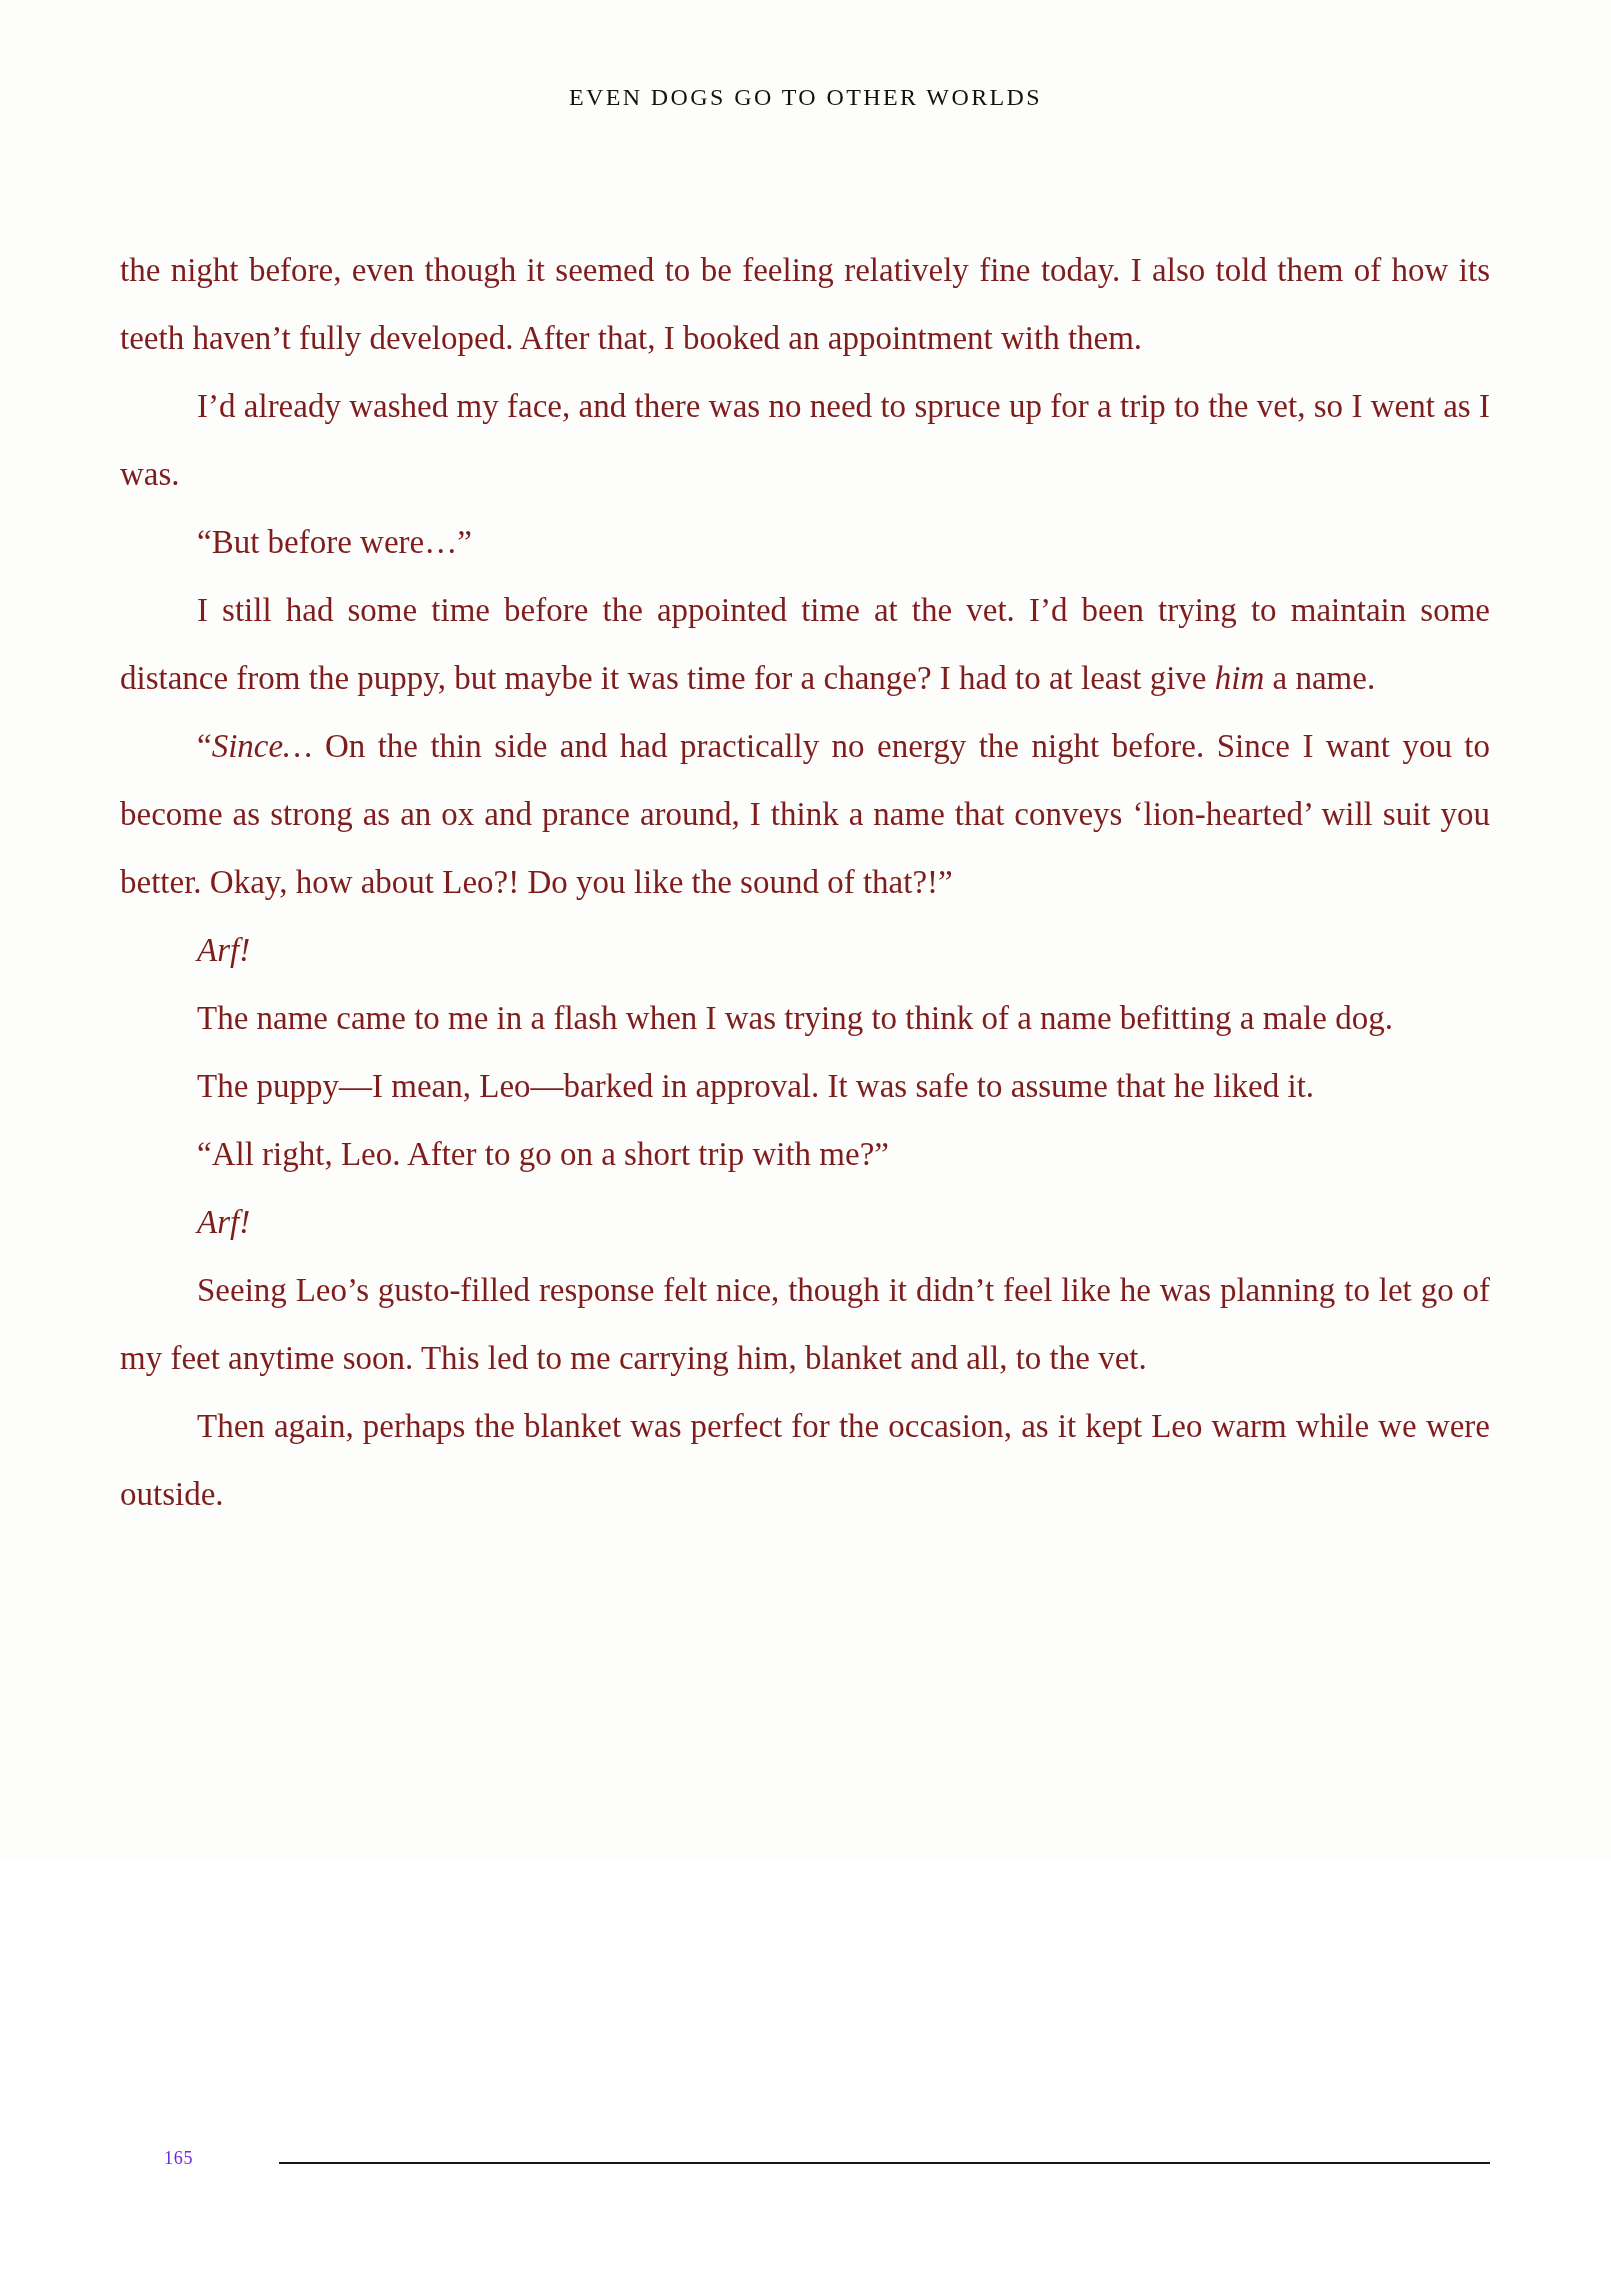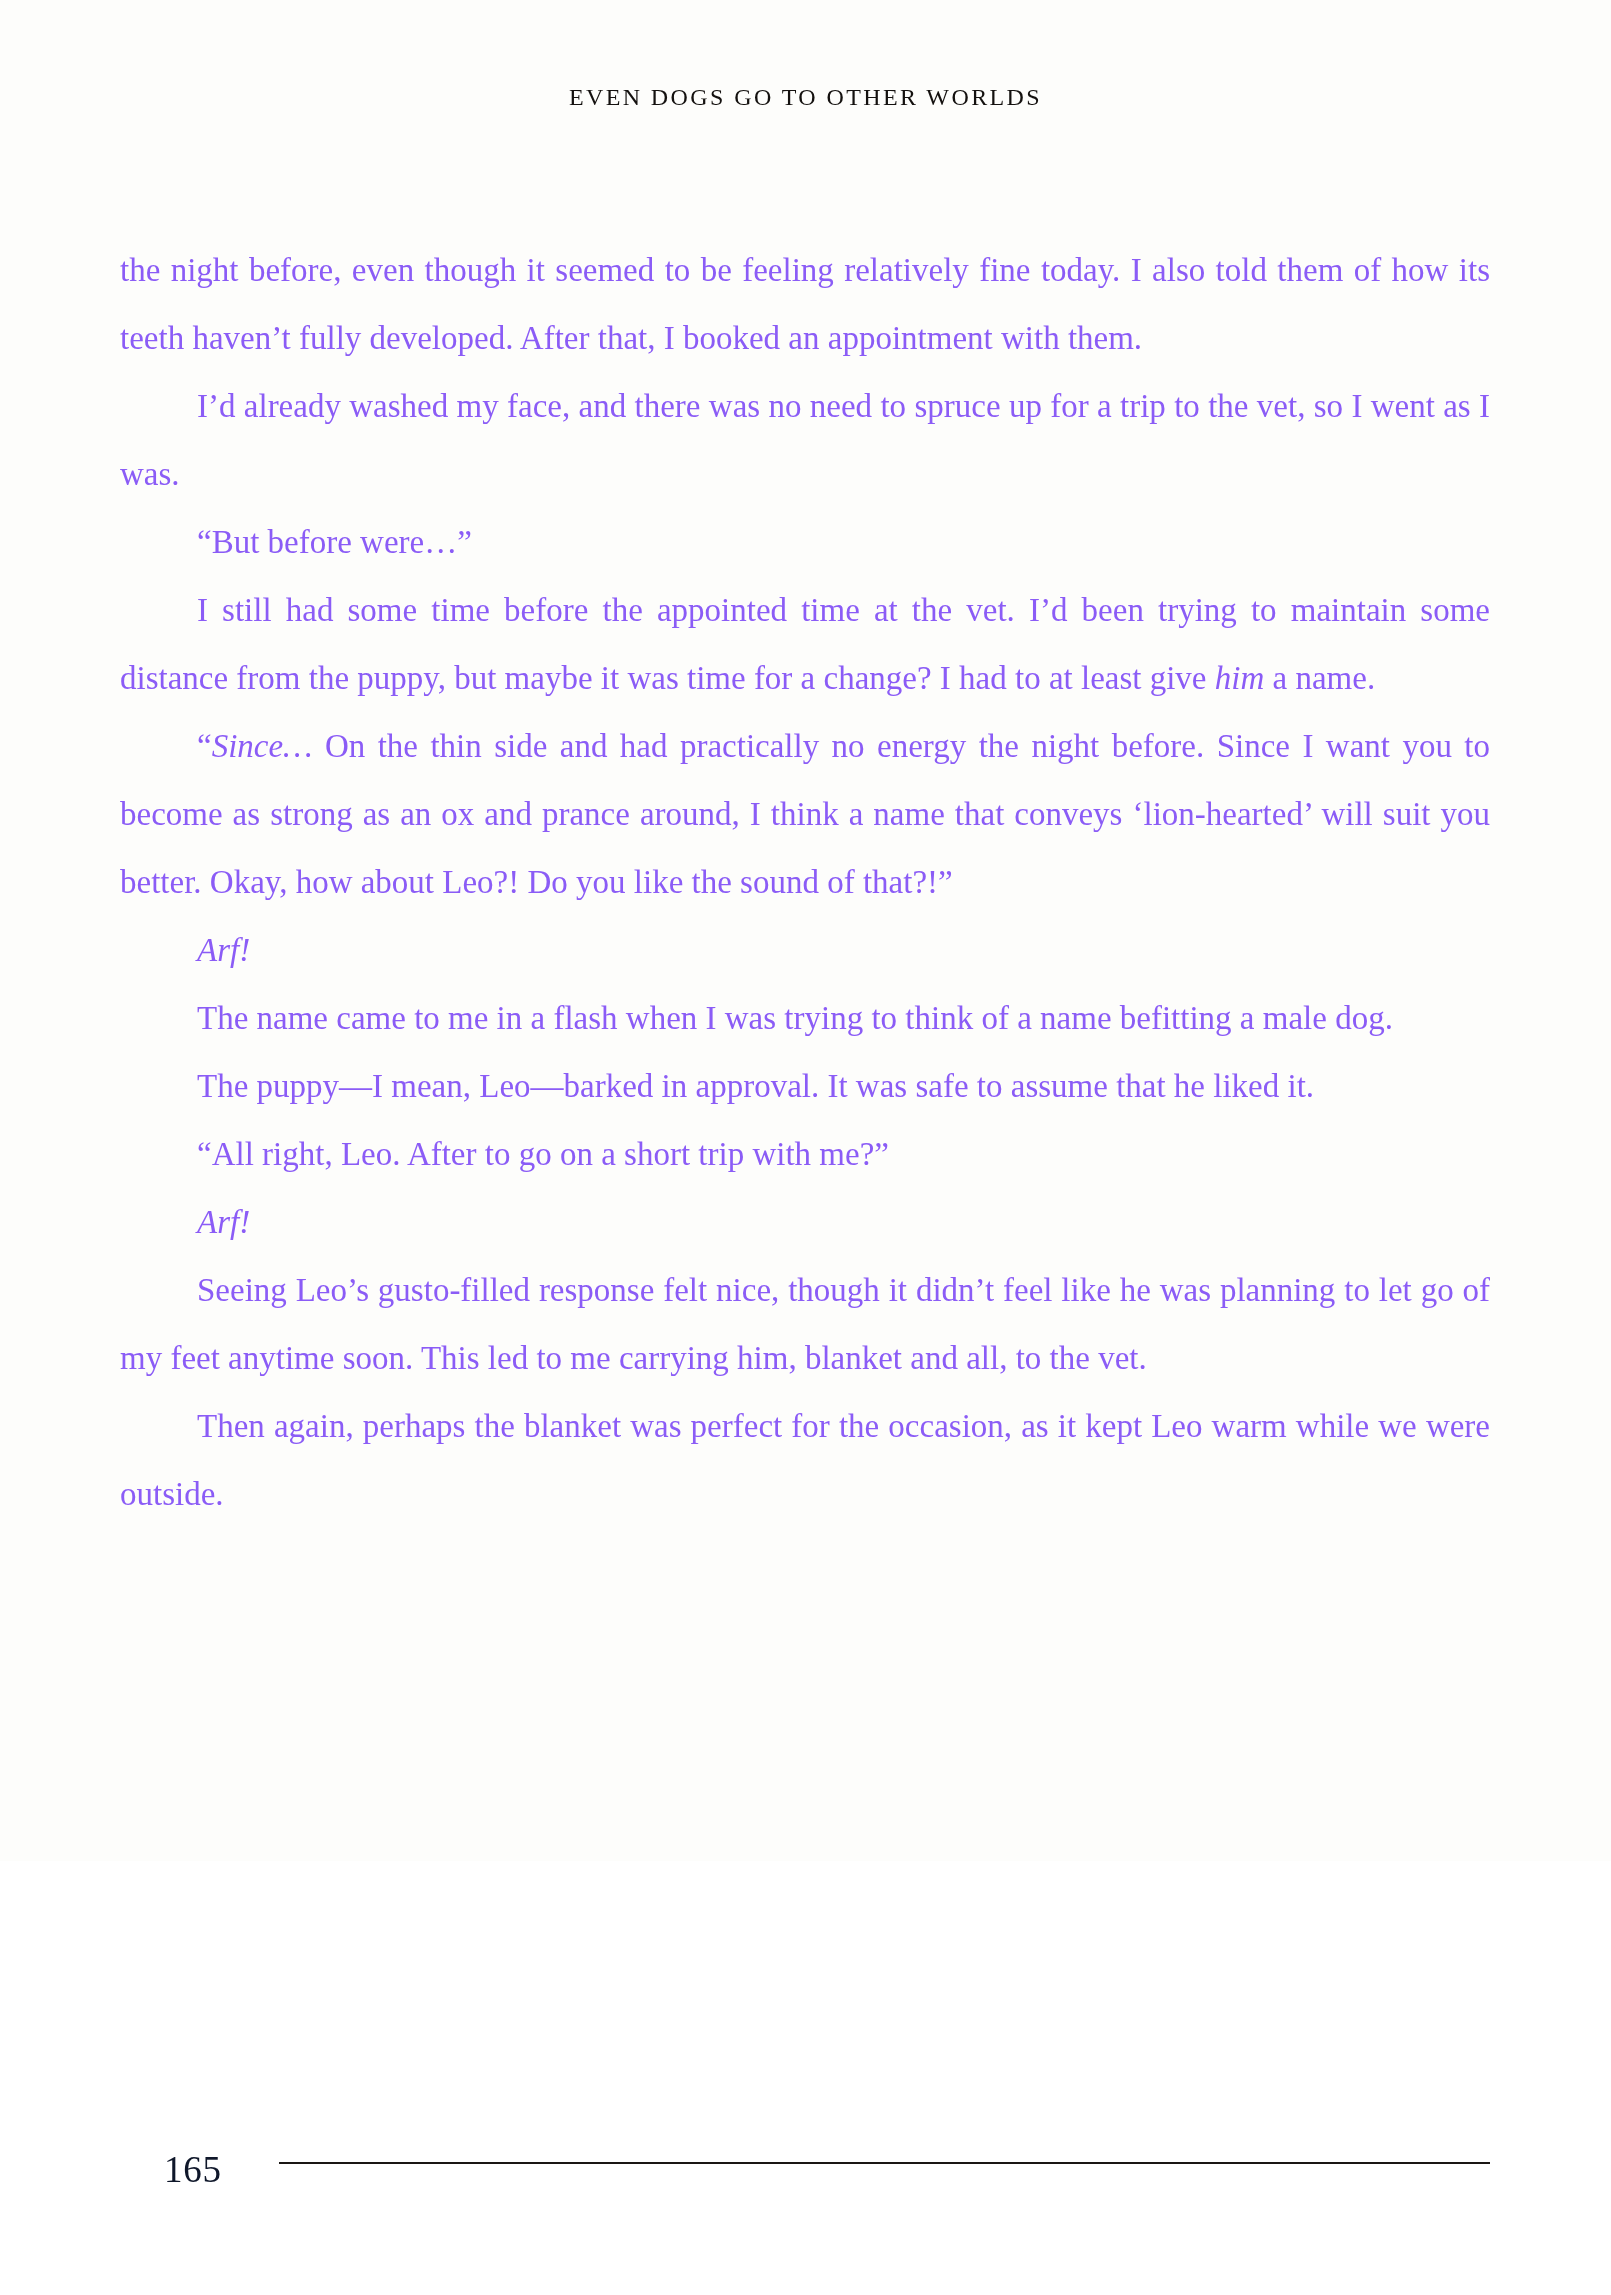--- a/index.html
+++ b/index.html
@@ -38,21 +38,21 @@
   }
   .text-block {
     position: absolute;
     left: 120px;
     top: 236px;
     width: 1370px;
     font-size: 33px;
     line-height: 68px;
     text-align: justify;
     text-justify: inter-word;
-    color: #8b5cf6;
+    color: #7f1d1d;
   }
   .text-block p {
     margin: 0;
     text-indent: 0;
   }
   .text-block p.ind {
     text-indent: 77px;
   }
   .text-block p:last-child {
     text-align: justify;
@@ -64,22 +64,22 @@
     position: absolute;
     left: 120px;
     top: 2148px;
     width: 1370px;
     height: 29px;
   }
   .folio {
     position: absolute;
     left: 44px;
     top: 0;
-    font-size: 37px;
-    color: #0f172a;
+    font-size: 18px;
+    color: #6d28d9;
     letter-spacing: 0.7px;
   }
   .footer-rule {
     position: absolute;
     left: 159px;
     top: 14.3px;
     right: 0;
     height: 2.1px;
     background: #1a1714;
   }

